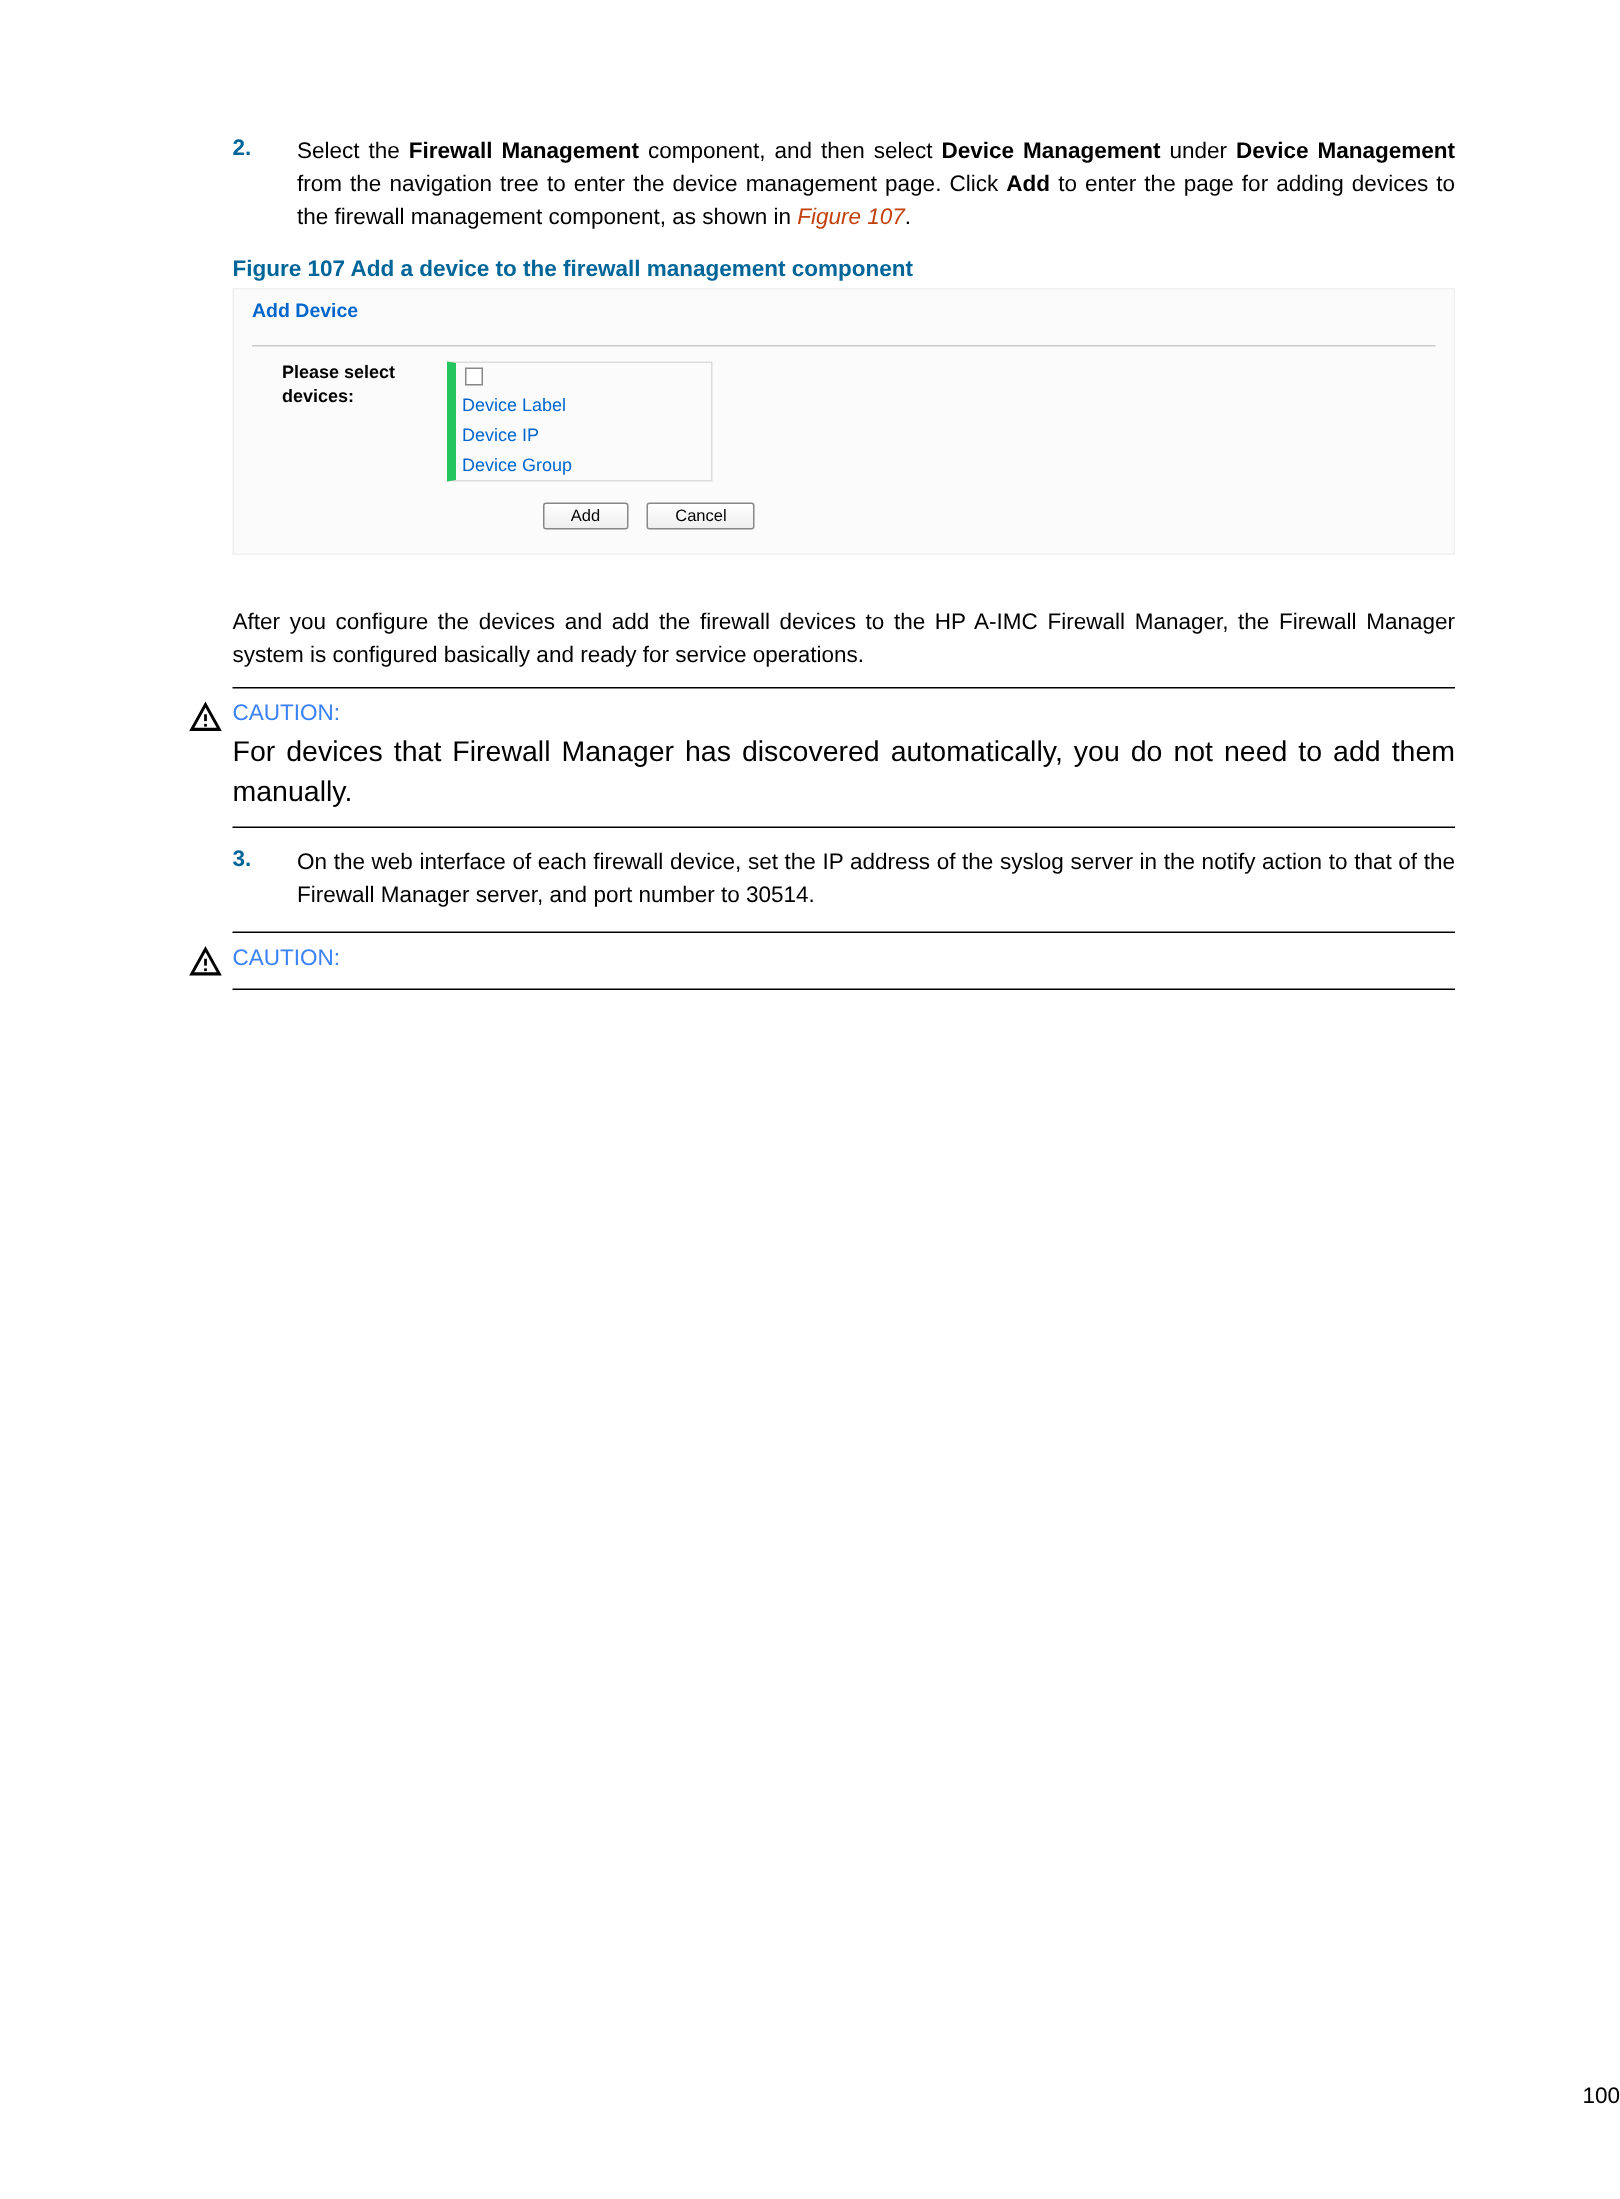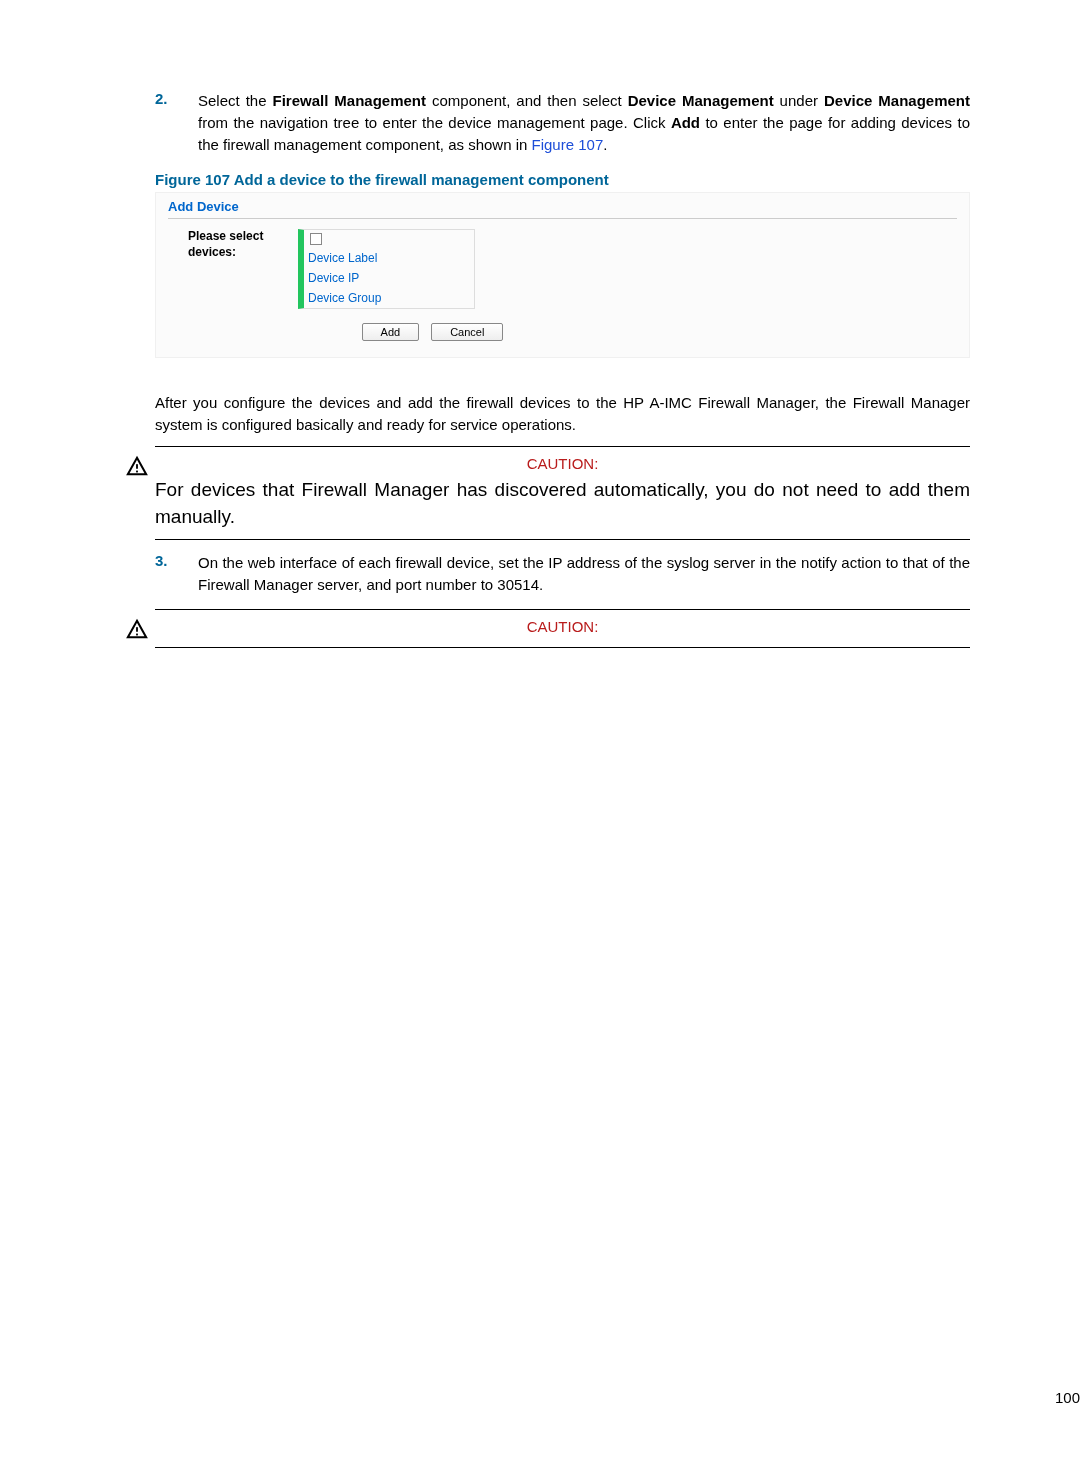--- a/index.html
+++ b/index.html
@@ -25,21 +25,21 @@
     flex-shrink: 0;
     font-size: 15px;
   }
   .step-body {
     flex: 1;
     line-height: 1.45;
     text-align: justify;
     font-size: 15px;
   }
   .bold { font-weight: bold; }
-  .link { color: #1d4ed8; }
+  .link { color: #c2410c; font-style: italic; }
   .figcap {
     color: #006699;
     font-weight: bold;
     font-size: 15px;
     margin-top: 16px;
     margin-bottom: 4px;
   }
 
   
   .scr {
@@ -48,21 +48,21 @@
     padding: 6px 12px 16px 12px;
     margin-top: 4px;
     margin-bottom: 34px;
     font-family: Verdana, Arial, sans-serif;
   }
   .scr-title {
     color: #0066cc;
     font-weight: bold;
     font-size: 13px;
     border-bottom: 1px solid #ccc;
-    padding-bottom: 4px;
+    padding-bottom: 16px;
     margin-bottom: 10px;
   }
   .scr-row {
     display: flex;
     align-items: flex-start;
     padding-left: 20px;
   }
   .scr-label {
     font-weight: bold;
     font-size: 12px;
@@ -132,24 +132,23 @@
     position: relative;
   }
   .callout-icon {
     position: absolute;
     left: -29px;
     top: 8px;
     width: 22px;
     height: 22px;
   }
   .callout-head {
-    color: #b91c1c;
+    color: #3b82f6;
     font-size: 15px;
     margin-bottom: 4px;
-    text-align: center;
   }
   .callout-body {
     font-size: 19px;
     line-height: 1.45;
     text-align: justify;
   }
 
   .step3 { margin-top: 6px; }
 
   .pagenum {

